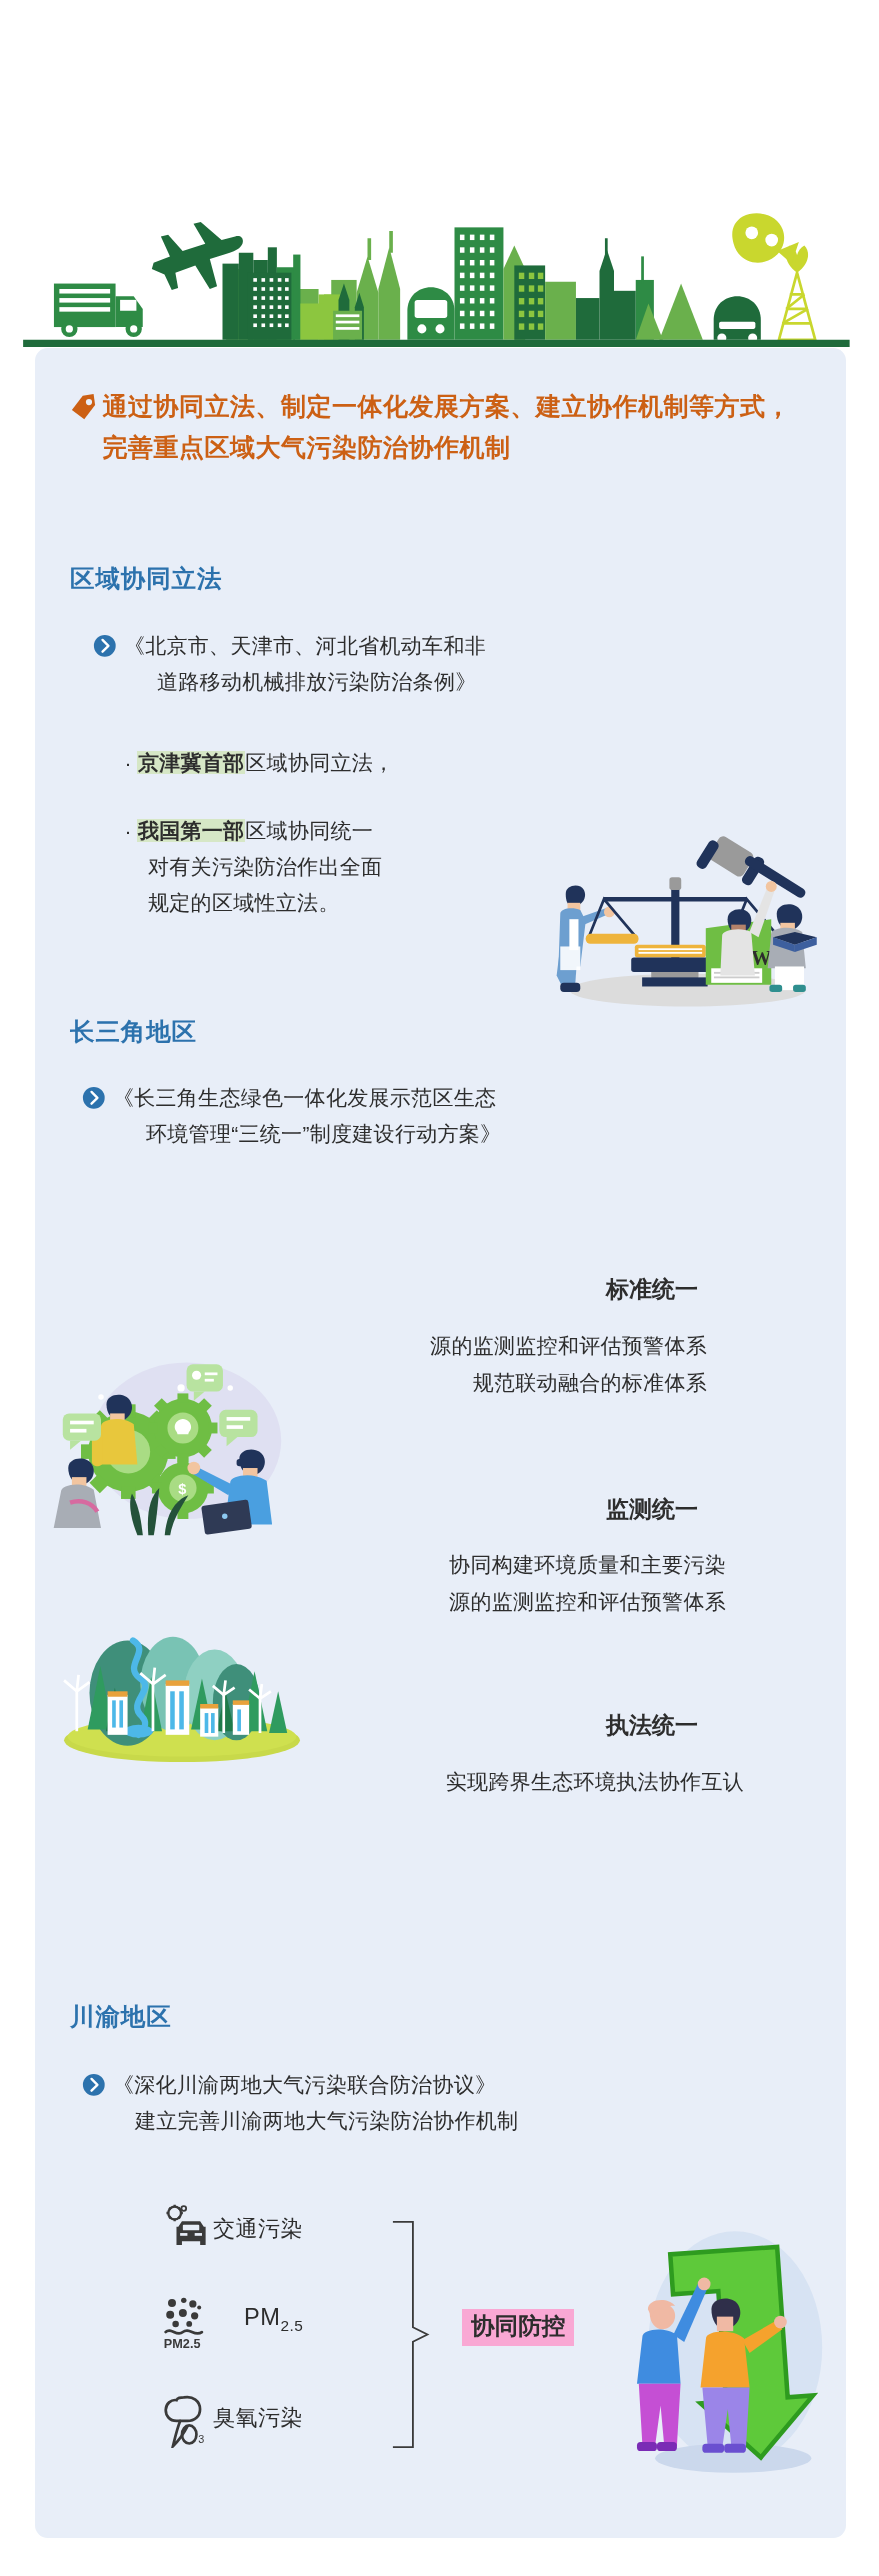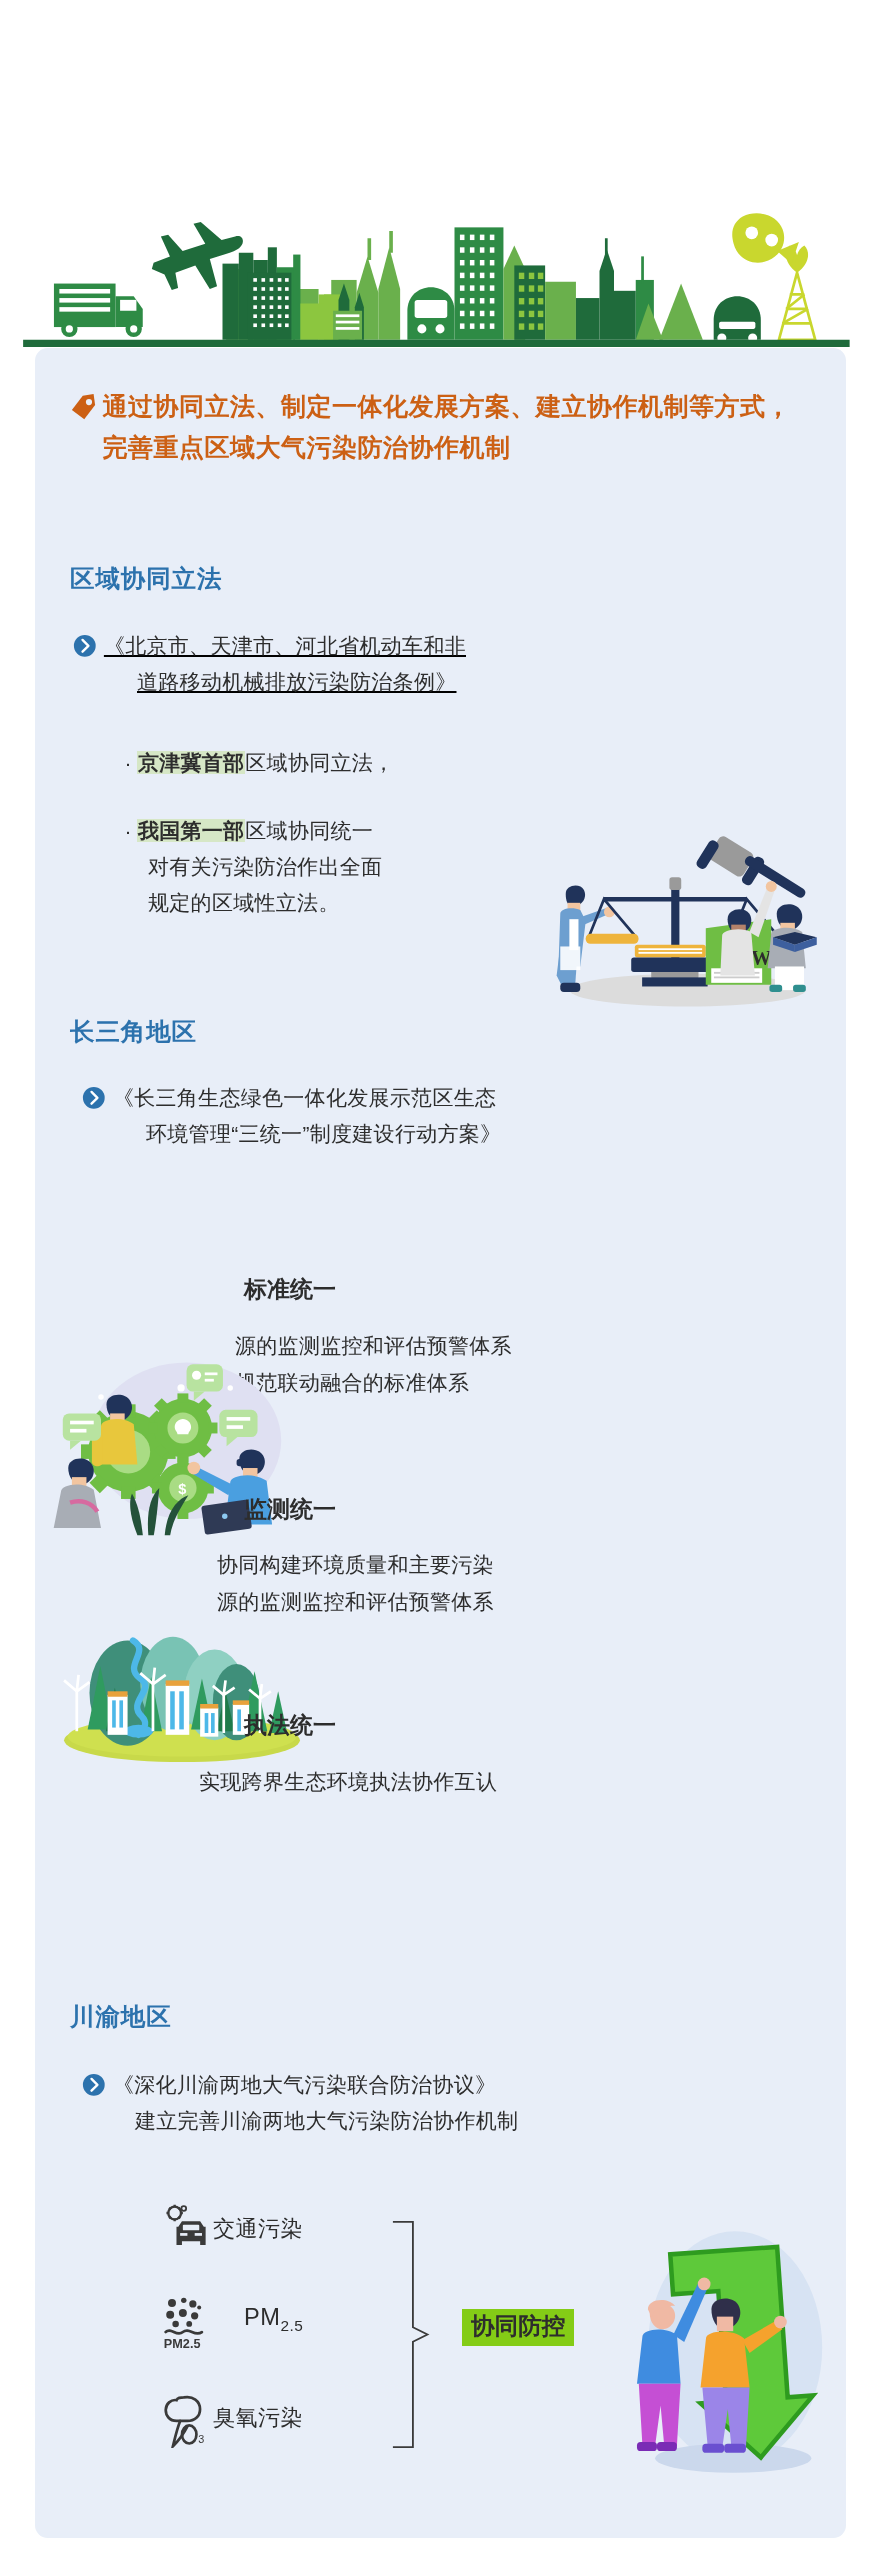--- a/index.html
+++ b/index.html
@@ -124,21 +124,21 @@
     line-height: 1.72;
     letter-spacing: 0.3px;
   }
   .hl {
     background: #d6e7c6;
     font-weight: bold;
     padding: 0 0.9px;
   }
   .hl-band {
     display: inline-block;
-    background: #84cc16;
+    background: #f9a8d4;
     font-weight: bold;
     color: #2d2d2d;
     font-size: 22px;
     padding: 0.9px 5.5px 3.6px 5.5px;
     line-height: 1.2;
   }
   .hl-under {
     position: relative;
     display: inline-block;
     font-weight: bold;
@@ -152,21 +152,21 @@
     position: absolute;
     left: 0;
     right: 0;
     bottom: -4.5px;
     height: 20px;
     background: #d6e7c6;
     z-index: -1;
   }
   .hl-under > span { position: relative; z-index: 2; }
 
-  .center-blk { text-align: left; }
+  .center-blk { text-align: right; }
   .body-line {
     color: #2d2d2d;
     font-size: 21px;
     line-height: 1.75;
     letter-spacing: 0.3px;
   }
 
   
   .abs { position: absolute; }
 
@@ -407,21 +407,21 @@
           </svg>
         </span>
         <span class="lead-text">通过协同立法、制定一体化发展方案、建立协作机制等方式，完善重点区域大气污染防治协作机制</span>
       </div>
     </div>
 
     <div class="abs" style="left:35px; top:214px;">
       <span class="region-title">区域协同立法</span>
     </div>
 
-    <div class="abs" style="left:38px; top:280px; width:563px;text-decoration:underline;">
+    <div class="abs" style="left:58px; top:280px; width:563px;">
       <div class="arrow-item">
         <span class="arrow-icon">
           <svg width="23.6" height="23.6" viewBox="0 0 26 26">
             <circle cx="13" cy="13" r="12" fill="#2c72ad"></circle>
             <path d="M10.5 6.5 L17 13 L10.5 19.5" stroke="#ffffff" stroke-width="2.6" fill="none" stroke-linecap="round" stroke-linejoin="round"></path>
           </svg>
         </span>
         <span class="arrow-text">《北京市、天津市、河北省机动车和非</span>
       </div>
       <div class="arrow-text" style="margin-left:64px;">道路移动机械排放污染防治条例》</div>

